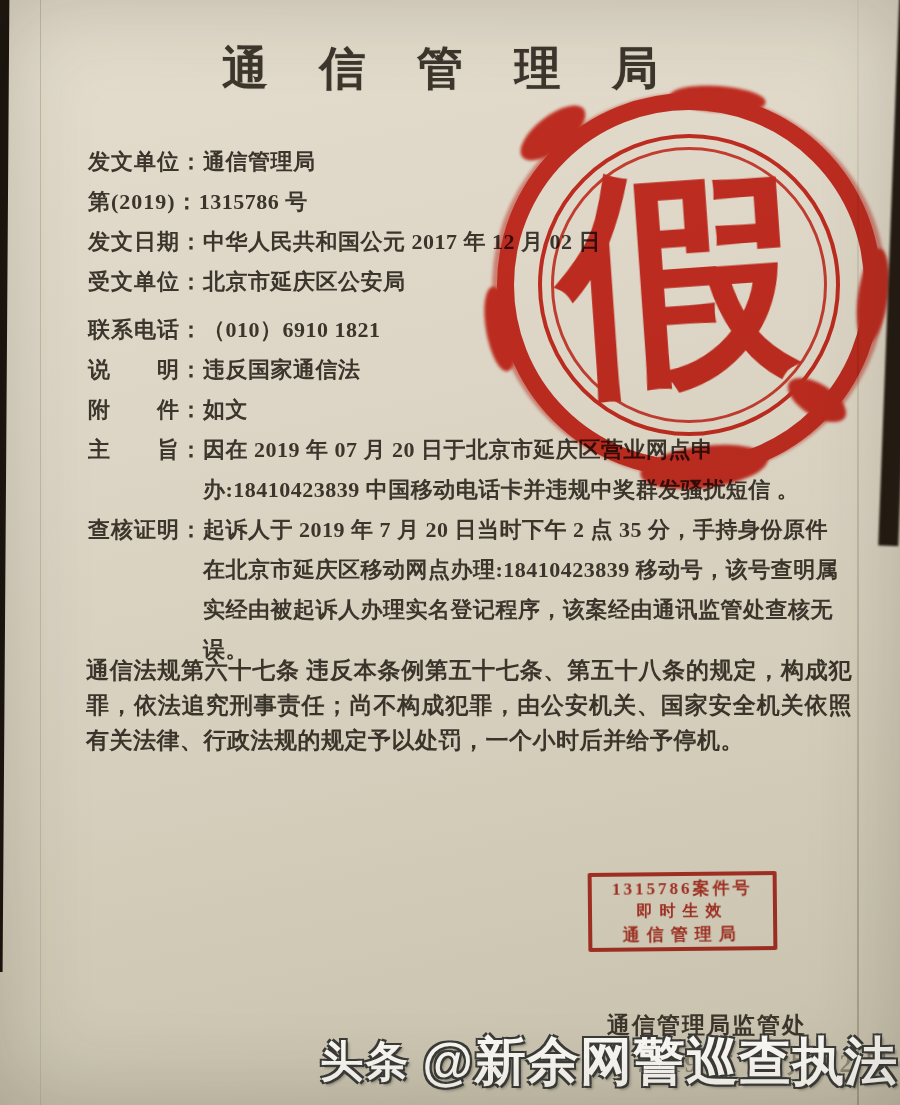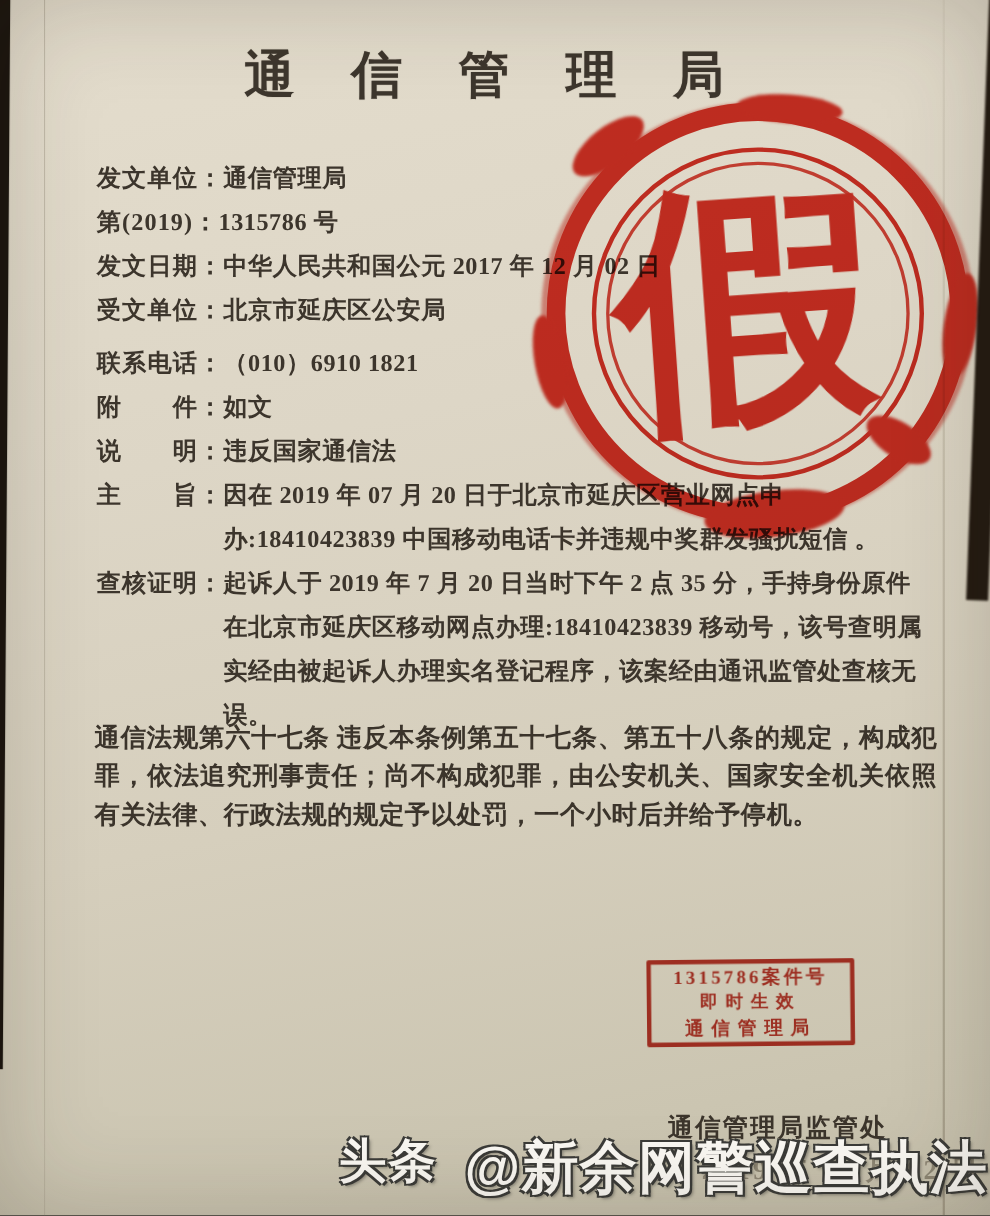--- a/index.html
+++ b/index.html
@@ -103,21 +103,21 @@
   .fake-stamp .b4 { left:146px; bottom:-8px; width:128px; height:42px; transform:rotate(-7deg); }
   .fake-stamp .b5 { left:-8px;  top:196px;   width:28px;  height:86px; transform:rotate(-10deg); }
   .fake-stamp .b6 { right:34px; bottom:64px; width:66px;  height:32px; transform:rotate(32deg); }
   .fake-stamp .stamp-char {
     position:absolute; inset:0; display:flex; align-items:center; justify-content:center;
     font-size:238px; font-weight:700; color:#d6281c; line-height:1;
     transform:rotate(-4deg) translate(-10px,-4px); filter:blur(.3px);
   }
 
   .watermark {
-    position:absolute; right:2px; bottom:8px; display:flex; align-items:flex-start; gap:24px;
+    position:absolute; right:2px; bottom:8px; display:flex; align-items:center; gap:12px;
     font-family:"Liberation Sans","DejaVu Sans",sans-serif; font-weight:700;
     color:#faf8f3; white-space:nowrap;
     text-shadow:-2px -2px 0 #3b3b38, 2px -2px 0 #3b3b38, -2px 2px 0 #3b3b38,
                  2px 2px 0 #3b3b38, 3px 3px 3px rgba(0,0,0,.35);
   }
   .watermark .wm-source { font-size:43px; letter-spacing:2px; }
   .watermark .wm-account { font-size:52px; letter-spacing:1px; }
 </style>
 </head>
 <body>
@@ -145,26 +145,26 @@
     </div>
     <div class="frow">
       <span class="lbl">受文单位：</span>
       <span class="val">北京市延庆区公安局</span>
     </div>
     <div class="frow gap">
       <span class="lbl">联系电话：</span>
       <span class="val">（010）6910 1821</span>
     </div>
     <div class="frow">
+      <span class="lbl">说　　明：</span>
+      <span class="val">违反国家通信法</span>
+    </div>
+    <div class="frow">
       <span class="lbl">附　　件：</span>
       <span class="val">如文</span>
-    </div>
-    <div class="frow">
-      <span class="lbl">说　　明：</span>
-      <span class="val">违反国家通信法</span>
     </div>
     <div class="frow">
       <span class="lbl">主　　旨：</span>
       <span class="val">因在 2019 年 07 月 20 日于北京市延庆区营业网点申办:18410423839 中国移动电话卡并违规中奖群发骚扰短信 。</span>
     </div>
     <div class="frow">
       <span class="lbl">查核证明：</span>
       <span class="val">起诉人于 2019 年 7 月 20 日当时下午 2 点 35 分，手持身份原件在北京市延庆区移动网点办理:18410423839 移动号，该号查明属实经由被起诉人办理实名登记程序，该案经由通讯监管处查核无误。</span>
     </div>
   </div>

